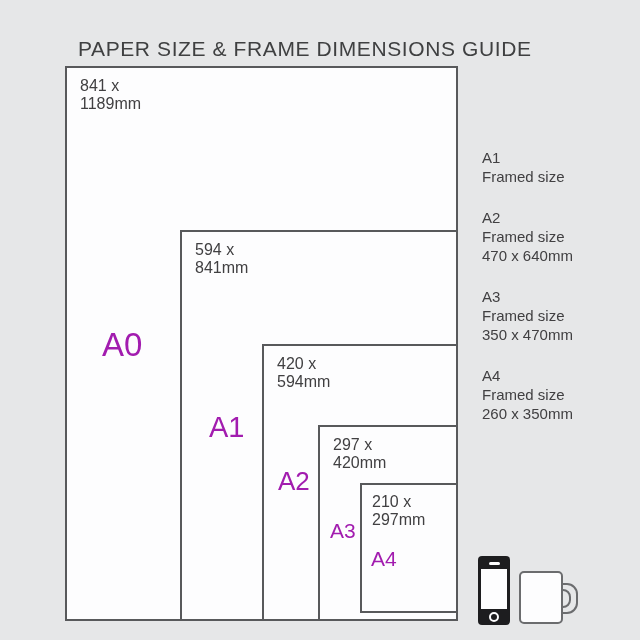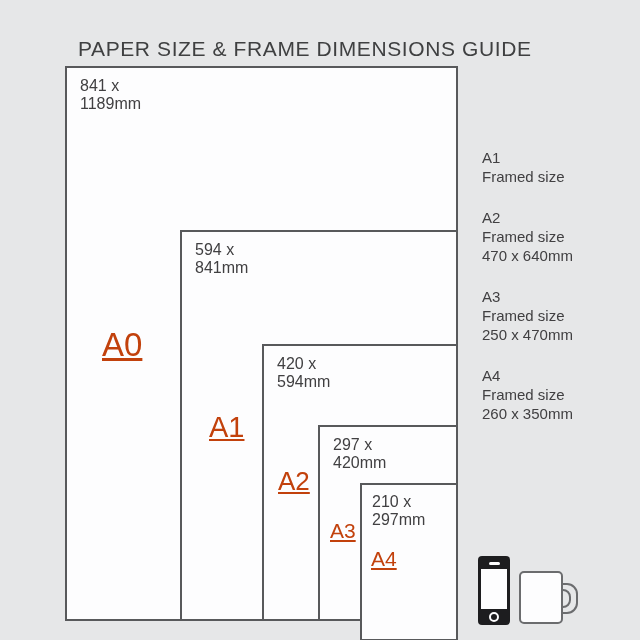--- a/index.html
+++ b/index.html
@@ -28,38 +28,37 @@
   .paper {
     position: absolute;
     box-sizing: border-box;
     background: #fdfdfe;
     border: 2px solid #58595b;
   }
   .box-a0 { left: 65px;  top: 66px;  width: 393px; height: 555px; z-index: 1; }
   .box-a1 { left: 180px; top: 230px; width: 278px; height: 391px; z-index: 2; }
   .box-a2 { left: 262px; top: 344px; width: 196px; height: 277px; z-index: 3; }
   .box-a3 { left: 318px; top: 425px; width: 140px; height: 196px; z-index: 4; }
-  .box-a4 { left: 360px; top: 483px; width: 98px;  height: 158px; z-index: 5; }
+  .box-a4 { left: 360px; top: 483px; width: 98px;  height: 130px; z-index: 5; }
 
   .dims {
     position: absolute;
     left: 13px; top: 9px;
     font-size: 16px;
     line-height: 18px;
     color: #414042;
     white-space: nowrap;
   }
   .box-a4 .dims { left: 10px; top: 8px; }
 
   .size-label {
     position: absolute;
-    color: #c2410c;
+    color: #a21caf;
     line-height: 1;
     white-space: nowrap;
-    text-decoration: underline;
   }
   .box-a0 .size-label { left: 35px; top: 260px; font-size: 33px; }
   .box-a1 .size-label { left: 27px; top: 181px; font-size: 29px; }
   .box-a2 .size-label { left: 14px; top: 122px; font-size: 26px; }
   .box-a3 .size-label { left: 10px; top: 93px;  font-size: 21px; }
   .box-a4 .size-label { left: 9px;  top: 63px;  font-size: 21px; }
 
   
   .sidebar {
     position: absolute;
@@ -192,21 +191,21 @@
       <div>Framed size</div>
     </div>
     <div class="entry">
       <div>A2</div>
       <div>Framed size</div>
       <div>470 x 640mm</div>
     </div>
     <div class="entry">
       <div>A3</div>
       <div>Framed size</div>
-      <div>250 x 470mm</div>
+      <div>350 x 470mm</div>
     </div>
     <div class="entry">
       <div>A4</div>
       <div>Framed size</div>
       <div>260 x 350mm</div>
     </div>
   </div>
 
   <div class="phone">
     <div class="phone-speaker"></div>

